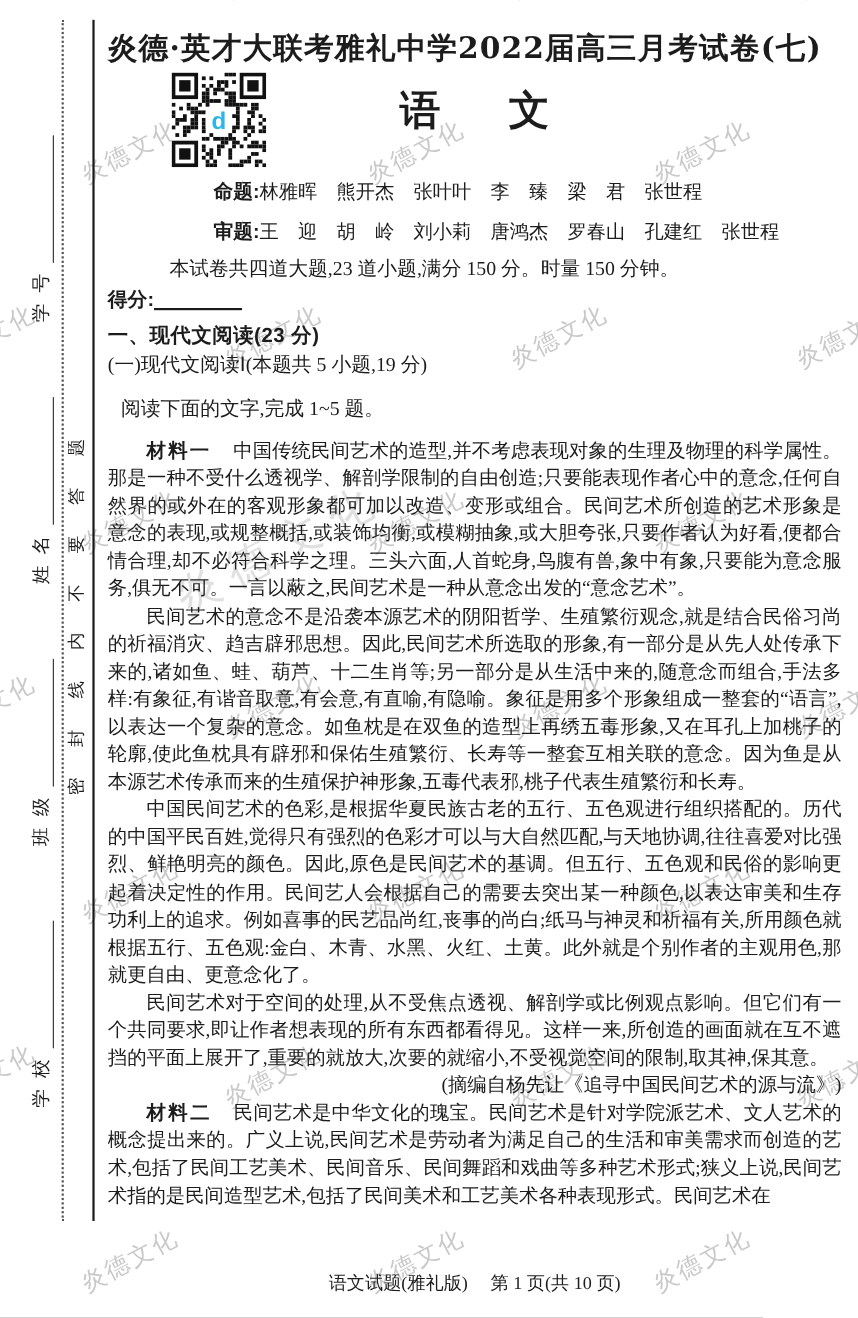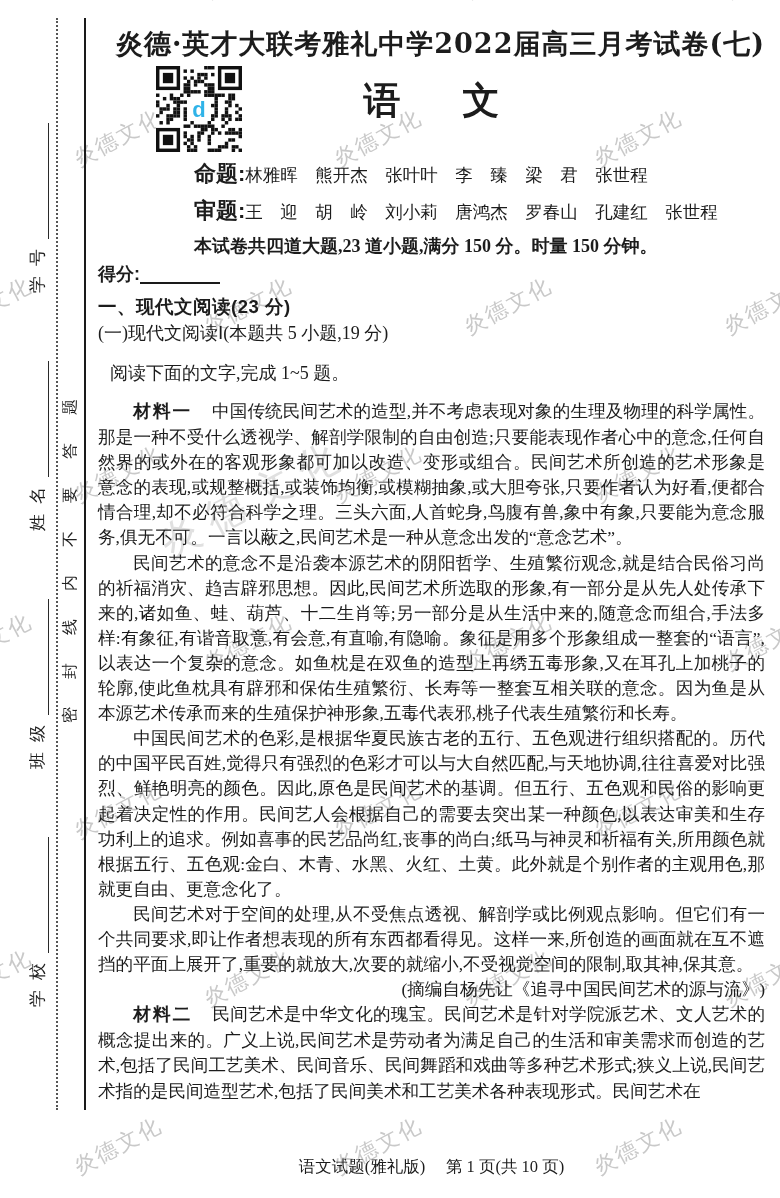--- a/index.html
+++ b/index.html
@@ -20,41 +20,41 @@
                 display:flex;justify-content:space-between;align-items:flex-end;
                 font-size:17px;color:#1c1c1c;}
   .field{display:flex;align-items:flex-end;}
   .field .lbl{letter-spacing:10px;white-space:nowrap;}
   .field .blank{display:inline-block;width:116px;height:19px;border-bottom:1.5px solid #2a2a2a;}
   .seal-text{position:absolute;left:70px;top:547px;transform:translate(-50%,-50%) rotate(-90deg);
              z-index:2;white-space:nowrap;font-family:"Liberation Sans",sans-serif;
              font-size:16px;letter-spacing:28px;color:#1f1f1f;}
   
   .main{position:absolute;left:98px;top:0;width:667px;z-index:1;}
-  .exam-title{margin:26px 0 0;text-align:right;font-size:27px;font-weight:bold;
+  .exam-title{margin:26px 0 0;text-align:left;font-size:27px;font-weight:bold;
               font-family:"DejaVu Serif",serif;letter-spacing:1px;white-space:nowrap;}
   .qr{position:absolute;left:58px;top:66px;width:86px;height:86px;}
   .qr svg{display:block;}
   .subject-title{margin:14px 0 0;text-align:center;font-size:37px;font-weight:bold;
                  font-family:"Liberation Sans",sans-serif;letter-spacing:62px;padding-left:62px;}
   .leaders{margin:30px 0 0 96px;font-size:17.5px;line-height:36px;}
-  .leaders .row-label{font-family:"Liberation Sans",sans-serif;font-weight:bold;font-size:22px;}
-  .exam-info{margin:4px 0 0 96px;font-size:18px;font-weight:bold;}
+  .leaders .row-label{font-family:"Liberation Sans",sans-serif;font-weight:bold;font-size:18px;}
+  .exam-info{margin:4px 0 0 56px;font-size:18px;}
   .score-row{margin:4px 4px 0 0;font-size:18px;font-weight:bold;
              font-family:"Liberation Sans",sans-serif;}
   .score-blank{display:inline-block;width:80px;height:20px;border-bottom:2px solid #1a1a1a;
                vertical-align:-4px;}
   .section-heading{margin:8px 0 0;font-size:18.5px;font-weight:bold;
                    font-family:"Liberation Sans",sans-serif;letter-spacing:.5px;}
   .subsection-heading{margin:0;font-size:18px;line-height:28px;}
   .instruction{margin:12px;font-size:18px;line-height:28px;}
   .body-text{margin-top:3px;}
   .para{margin:0;font-size:17.6px;line-height:25.1px;text-align:justify;text-indent:2em;}
   .para.right{text-align:right;text-indent:0;}
-  .para .lead{font-family:Liberation Mono, monospace;font-weight:bold;letter-spacing:2px;margin-top:20px;}
+  .para .lead{font-family:Liberation Serif, serif;font-weight:bold;letter-spacing:2px;margin-top:20px;}
   .footer{position:absolute;left:98px;bottom:20px;width:667px;text-align:center;
           font-size:16.5px;z-index:1;color:#1c1c1c;}
 </style>
 </head>
 <body>
 
 <div class="page">
 
   <div class="wm-layer">
       <span class="wm" style="left: -60px; top: -45px;">炎德文化</span>

